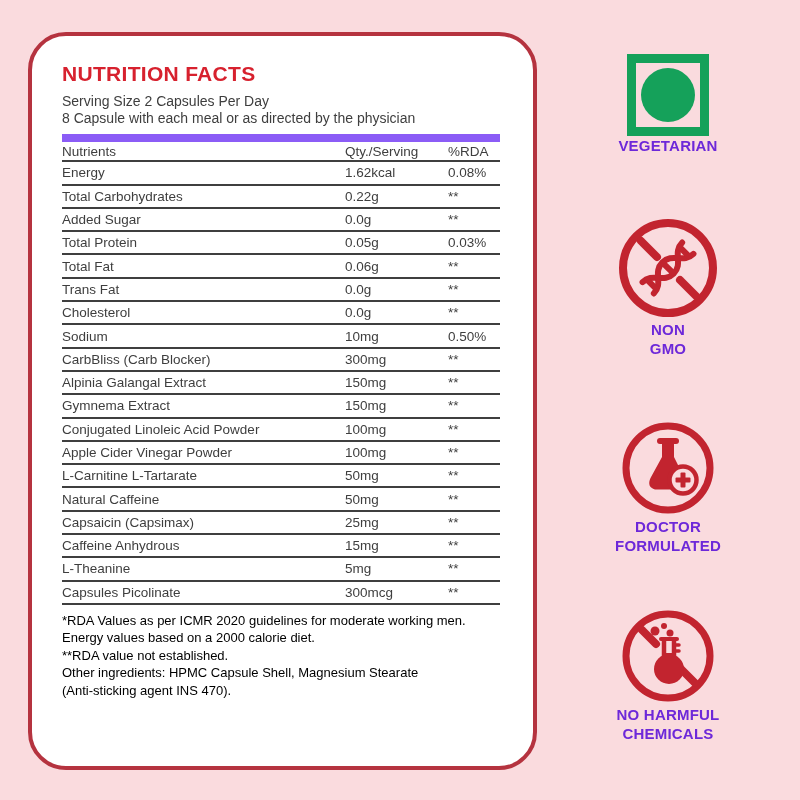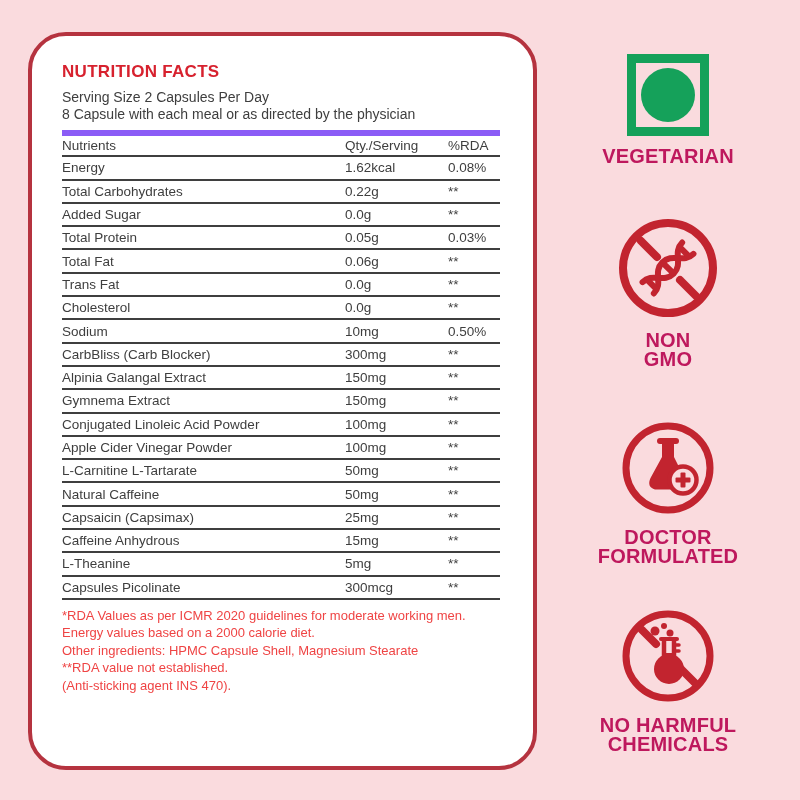--- a/index.html
+++ b/index.html
@@ -12,44 +12,44 @@
   }
   .card {
     position:absolute; left:28px; top:32px;
     width:509px; height:738px;
     background:#FFFFFF;
     border:4px solid #B5333F;
     border-radius:38px;
     padding:26px 0 0 30px;
   }
   .nf-title {
-    font-size:17px; font-weight:bold; color:#D7212E;
+    font-size:21px; font-weight:bold; color:#D7212E;
     letter-spacing:.3px; margin-bottom:7px;
   }
   .serving-line { font-size:14px; color:#3E3E3E; line-height:16.5px; }
   table.nutrition {
     border-collapse:collapse; width:438px; margin-top:8px;
     table-layout:fixed;
   }
   table.nutrition th, table.nutrition td {
     font-size:13.5px; color:#3E3E3E; font-weight:normal;
     text-align:left; vertical-align:middle;
     height:23.3px; padding:0;
     border-bottom:2px solid #3F3F3F;
     white-space:nowrap; overflow:hidden;
   }
-  table.nutrition thead th { border-top:6px solid #8b5cf6; }
+  table.nutrition thead th { border-top:8px solid #8b5cf6; }
   .footnotes { margin-top:7px; width:460px; }
-  .footnotes div { font-size:13px; color:#ef4444; line-height:17.5px; }
+  .footnotes div { font-size:13px; color:#000000; line-height:17.5px; }
   .badge {
     position:absolute; width:140px;
     display:flex; flex-direction:column; align-items:center;
   }
   .badge-label {
-    margin-top:11px; font-size:20px; font-weight:bold; color:#be185d;
+    font-size:15px; font-weight:bold; color:#6d28d9;
     line-height:19px; text-align:center; letter-spacing:.2px;
   }
   #badge-vegetarian { left:598px; top:54px;  }
   #badge-non-gmo    { left:598px; top:216px; }
   #badge-doctor     { left:598px; top:419px; }
   #badge-chem       { left:598px; top:607px; }
 </style>
 </head>
 <body>
 
@@ -166,22 +166,22 @@
           <td>Capsules Picolinate</td>
           <td>300mcg</td>
           <td>**</td>
         </tr>
       </tbody>
   </table>
 
   <div class="footnotes">
     <div>*RDA Values as per ICMR 2020 guidelines for moderate working men.</div>
     <div>Energy values based on a 2000 calorie diet.</div>
+    <div>**RDA value not established.</div>
     <div>Other ingredients: HPMC Capsule Shell, Magnesium Stearate</div>
-    <div>**RDA value not established.</div>
     <div>(Anti-sticking agent INS 470).</div>
   </div>
 </div>
 
 <div class="badge" id="badge-vegetarian">
   <svg width="82" height="82" viewBox="0 0 82 82">
     <rect x="4.5" y="4.5" width="73" height="73" fill="none" stroke="#15A15A" stroke-width="9"></rect>
     <circle cx="41" cy="41" r="27" fill="#15A15A"></circle>
   </svg>
   <div class="badge-label">

